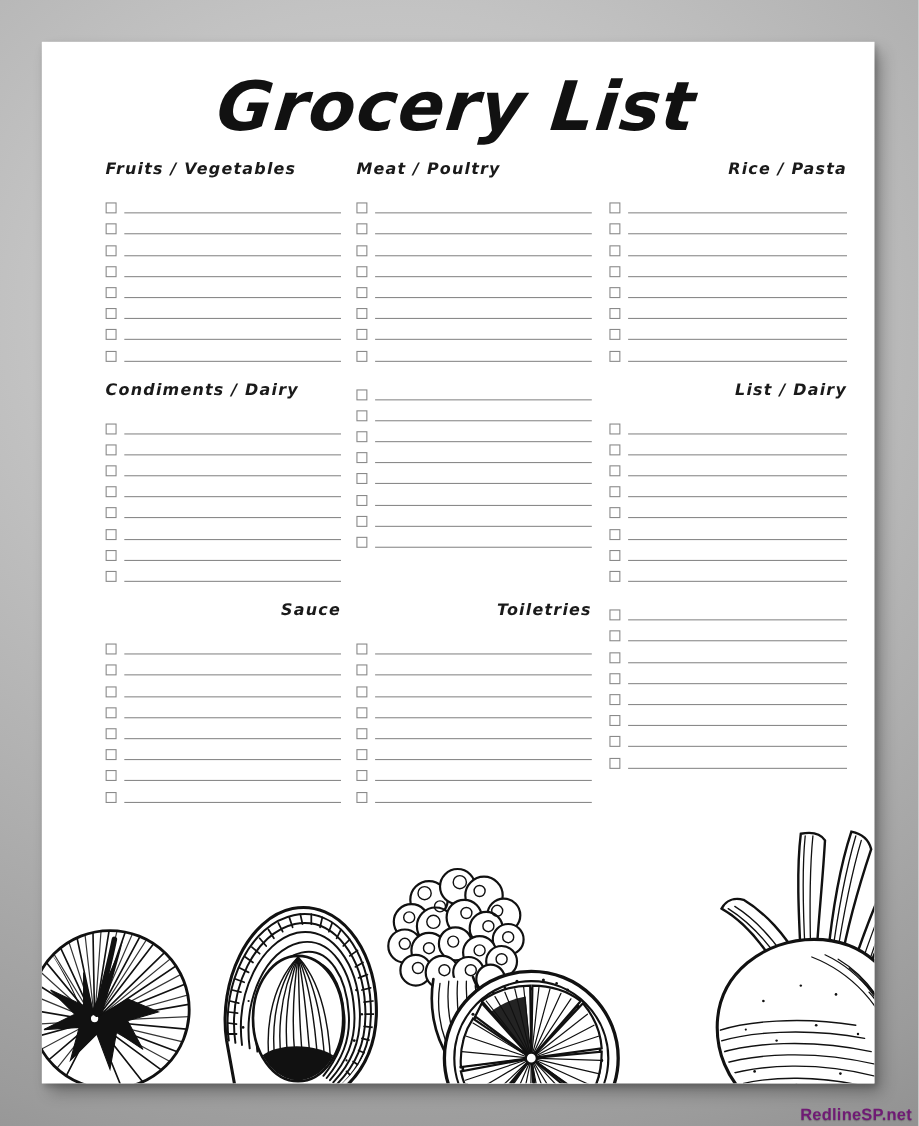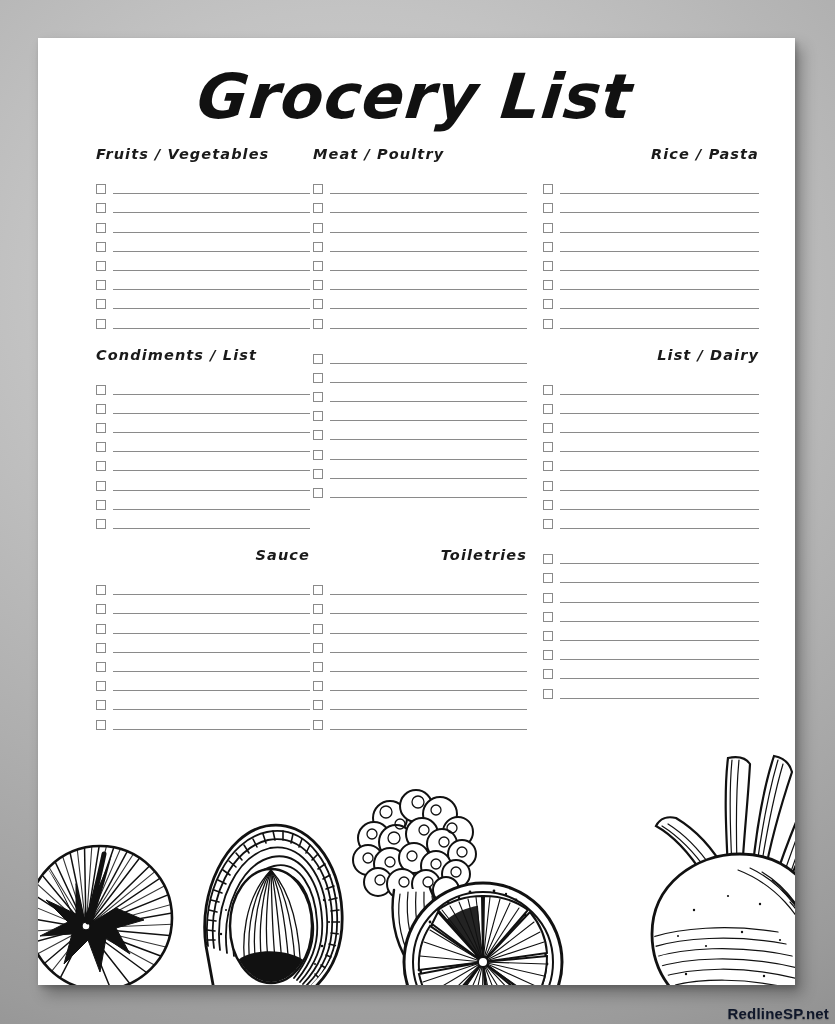--- a/index.html
+++ b/index.html
@@ -63,21 +63,21 @@
   .grid-row {
     display: flex;
     width: 744px;
     margin-bottom: 16px;
   }
   .block {
     width: 224px;
     margin-right: 0;
   }
   .block.col1 { margin-left: 58px; width: 214px; }
-  .block.col2 { margin-left: 3px; width: 214px; }
+  .block.col2 { margin-left: 14px; width: 214px; }
   .block.col3 { margin-left: 16px; width: 216px; }
 
   .block-title {
     font-family: "DejaVu Sans", sans-serif;
     font-size: 14.5px;
     font-style: italic;
     font-weight: 600;
     letter-spacing: 1.1px;
     color: #1a1a1a;
     white-space: nowrap;
@@ -122,21 +122,21 @@
   #illustrations svg { display: block; }
 
   
   #watermark {
     position: absolute;
     right: 6px;
     bottom: 2px;
     font-family: "Liberation Sans", sans-serif;
     font-size: 15px;
     font-weight: 700;
-    color: #0f172a;
+    color: #701a75;
     letter-spacing: 0.2px;
     text-shadow: 0 1px 1px rgba(90,90,90,0.55);
     margin-left: 23px;
   }
 </style>
 </head>
 <body>
 
 <div id="backdrop"></div>
 
@@ -255,21 +255,21 @@
           <div class="crow">
               <span class="cbox"></span>
               <span class="cline"></span>
             </div>
         </div>
       </div>
     </div>
 
     <div class="grid-row">
       <div class="block col1">
-        <div class="block-title left">Condiments / List</div>
+        <div class="block-title left">Condiments / Dairy</div>
         <div class="rows">
           <div class="crow">
               <span class="cbox"></span>
               <span class="cline"></span>
             </div>
           <div class="crow">
               <span class="cbox"></span>
               <span class="cline"></span>
             </div>
           <div class="crow">

